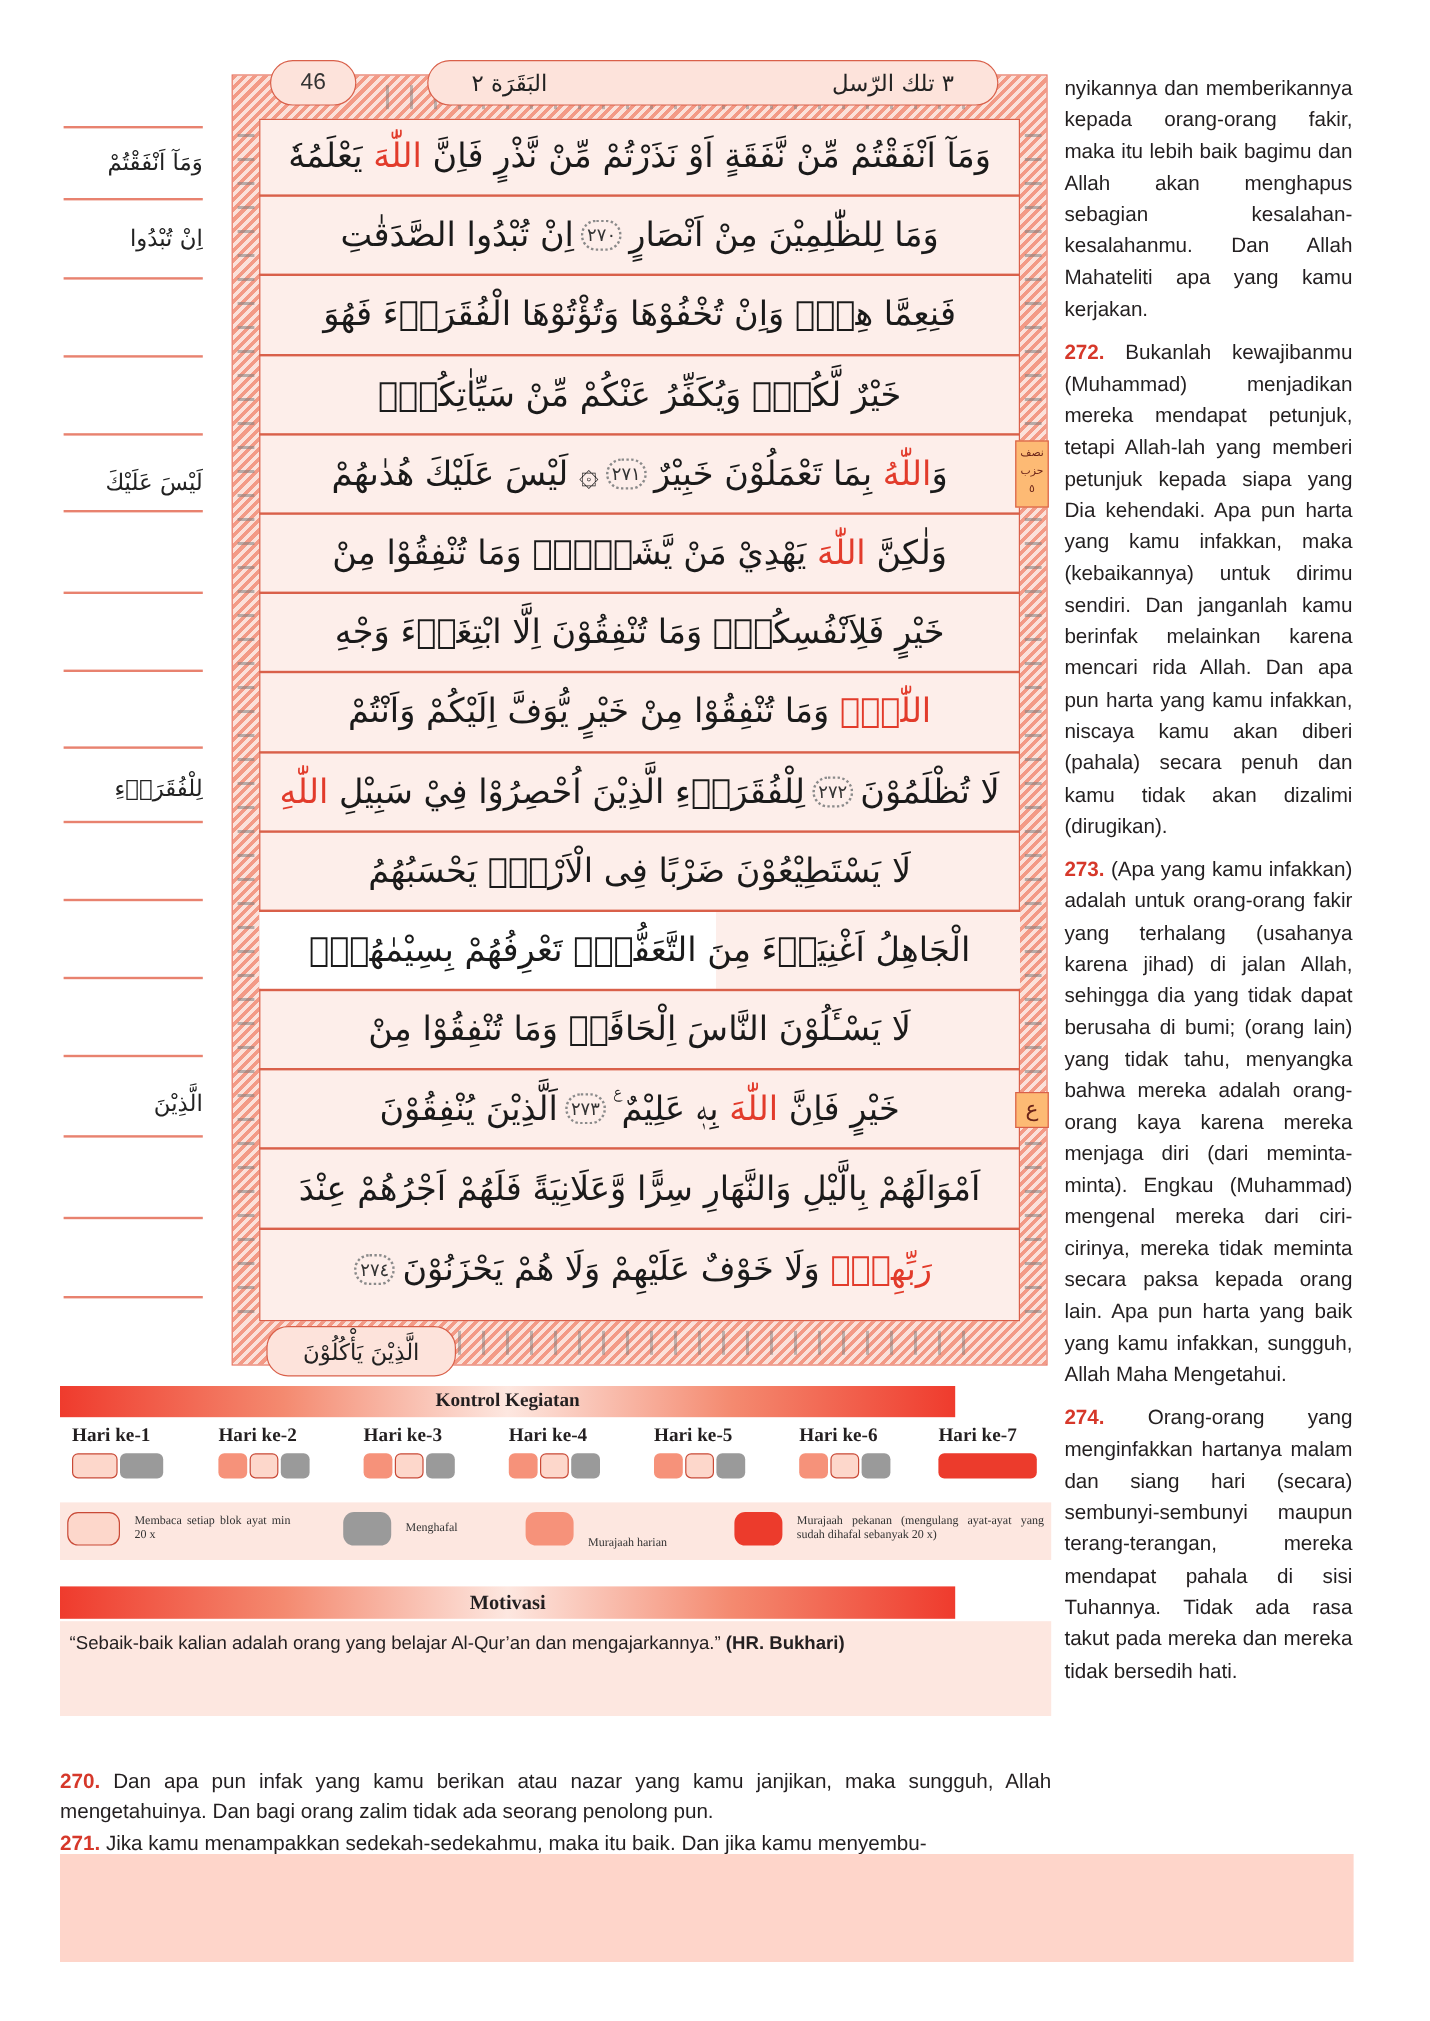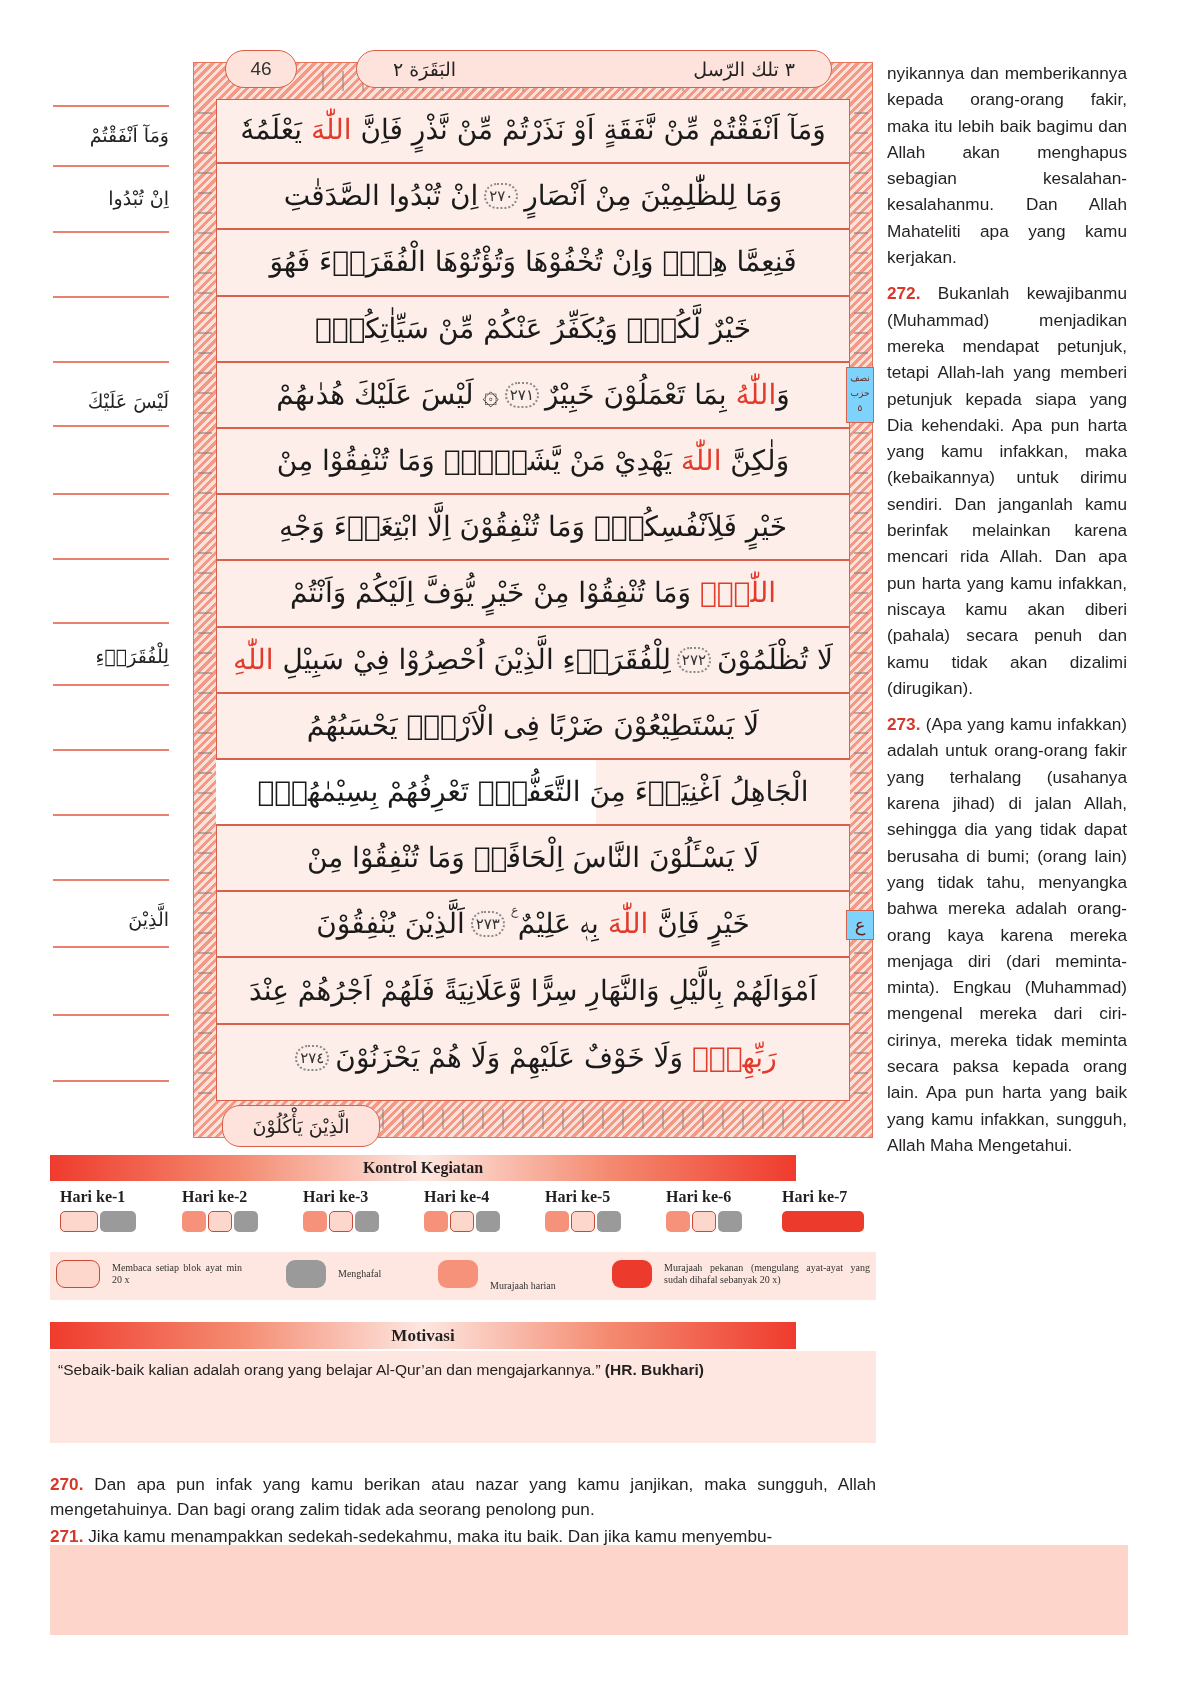--- a/index.html
+++ b/index.html
@@ -59,21 +59,21 @@
   }
 
   .catchword-pill {
     position: absolute; left: 222px; top: 1105px; width: 158px; height: 42px;
     background: #fde3db; border: 1.5px solid #d9604a; border-radius: 18px;
     font-family: "DejaVu Serif", serif; font-size: 19px; color: #222;
     display: flex; align-items: center; justify-content: center; direction: rtl;
   }
 
   .side-marker {
-    position: absolute; left: 846px; background: #7dd3fc; border: 1.5px solid #d9604a;
+    position: absolute; left: 846px; background: #fdba74; border: 1.5px solid #d9604a;
     font-family: "DejaVu Serif", serif; color: #6a2318; text-align: center; direction: rtl;
   }
   .marker-hizb { top: 367px; width: 28px; height: 56px; font-size: 9px; line-height: 15px; padding-top: 3px; }
   .marker-ain { top: 910px; width: 28px; height: 30px; font-size: 18px; line-height: 28px; }
 
   
   .margin-rule { position: absolute; left: 53px; width: 116px; height: 2px; background: #e8826f; }
   .margin-word {
     position: absolute; left: 53px; width: 116px; text-align: right;
     font-family: "DejaVu Serif", serif; font-size: 19px; color: #222; direction: rtl;
@@ -111,21 +111,21 @@
 
   .legend {
     position: absolute; left: 50px; top: 1252px; width: 826px; height: 48px;
     background: #fde7e0;
   }
   .legend-item { position: absolute; top: 8px; display: flex; align-items: flex-start; }
   .legend-swatch { width: 44px; height: 28px; border-radius: 9px; flex: none; }
   .legend-text { font-family: "Liberation Serif", serif; font-size: 10px; line-height: 12px; color: #333; margin-left: 12px; margin-top: 2px; text-align: justify; }
 
   .motivasi-box {
-    position: absolute; left: 50px; top: 1351px; width: 826px; height: 92px;
+    position: absolute; left: 50px; top: 1351px; width: 826px; height: 79px;
     background: #fde7e0; padding: 10px 8px; font-size: 15.5px; color: #231f20;
   }
   .motivasi-box b { font-weight: bold; }
 
   .footnotes { position: absolute; left: 50px; top: 1461px; width: 826px; font-size: 17.2px; line-height: 25px; text-align: justify; margin-top: 11px; }
   .footnotes p { margin-bottom: 2px; }
 
   .bottom-box { position: absolute; left: 50px; top: 1545px; width: 1078px; height: 90px; background: #fed5ca; }
 </style>
 </head>
@@ -251,20 +251,21 @@
   <div class="margin-word" style="top:908px">الَّذِيْنَ</div>
   <div class="margin-rule" style="top:946px"></div>
   <div class="margin-rule" style="top:1014px"></div>
   <div class="margin-rule" style="top:1080px"></div>
 </div>
 
 <div class="right-col">
   <p>nyikannya dan memberikannya kepada orang-orang fakir, maka itu lebih baik bagimu dan Allah akan menghapus sebagian kesalahan-kesalahanmu. Dan Allah Mahateliti apa yang kamu kerjakan.</p>
   <p><span class="num">272.</span> <span>Bukanlah kewajibanmu (Muhammad) menjadikan mereka mendapat petunjuk, tetapi Allah-lah yang memberi petunjuk kepada siapa yang Dia kehendaki. Apa pun harta yang kamu infakkan, maka (kebaikannya) untuk dirimu sendiri. Dan janganlah kamu berinfak melainkan karena mencari rida Allah. Dan apa pun harta yang kamu infakkan, niscaya kamu akan diberi (pahala) secara penuh dan kamu tidak akan dizalimi (dirugikan).</span></p>
   <p><span class="num">273.</span> <span>(Apa yang kamu infakkan) adalah untuk orang-orang fakir yang terhalang (usahanya karena jihad) di jalan Allah, sehingga dia yang tidak dapat berusaha di bumi; (orang lain) yang tidak tahu, menyangka bahwa mereka adalah orang-orang kaya karena mereka menjaga diri (dari meminta-minta). Engkau (Muhammad) mengenal mereka dari ciri-cirinya, mereka tidak meminta secara paksa kepada orang lain. Apa pun harta yang baik yang kamu infakkan, sungguh, Allah Maha Mengetahui.</span></p>
+  <p><span class="num">274.</span> <span>Orang-orang yang menginfakkan hartanya malam dan siang hari (secara) sembunyi-sembunyi maupun terang-terangan, mereka mendapat pahala di sisi Tuhannya. Tidak ada rasa takut pada mereka dan mereka tidak bersedih hati.</span></p>
 </div>
 
 <div class="bar-header kontrol-header">Kontrol Kegiatan</div>
 
 <div class="days">
   <div class="day" style="left:0px">
     <div class="day-label">Hari ke-1</div>
     <div class="day-boxes">
       <div class="box read first"></div>
       <div class="box memorize first"></div>

